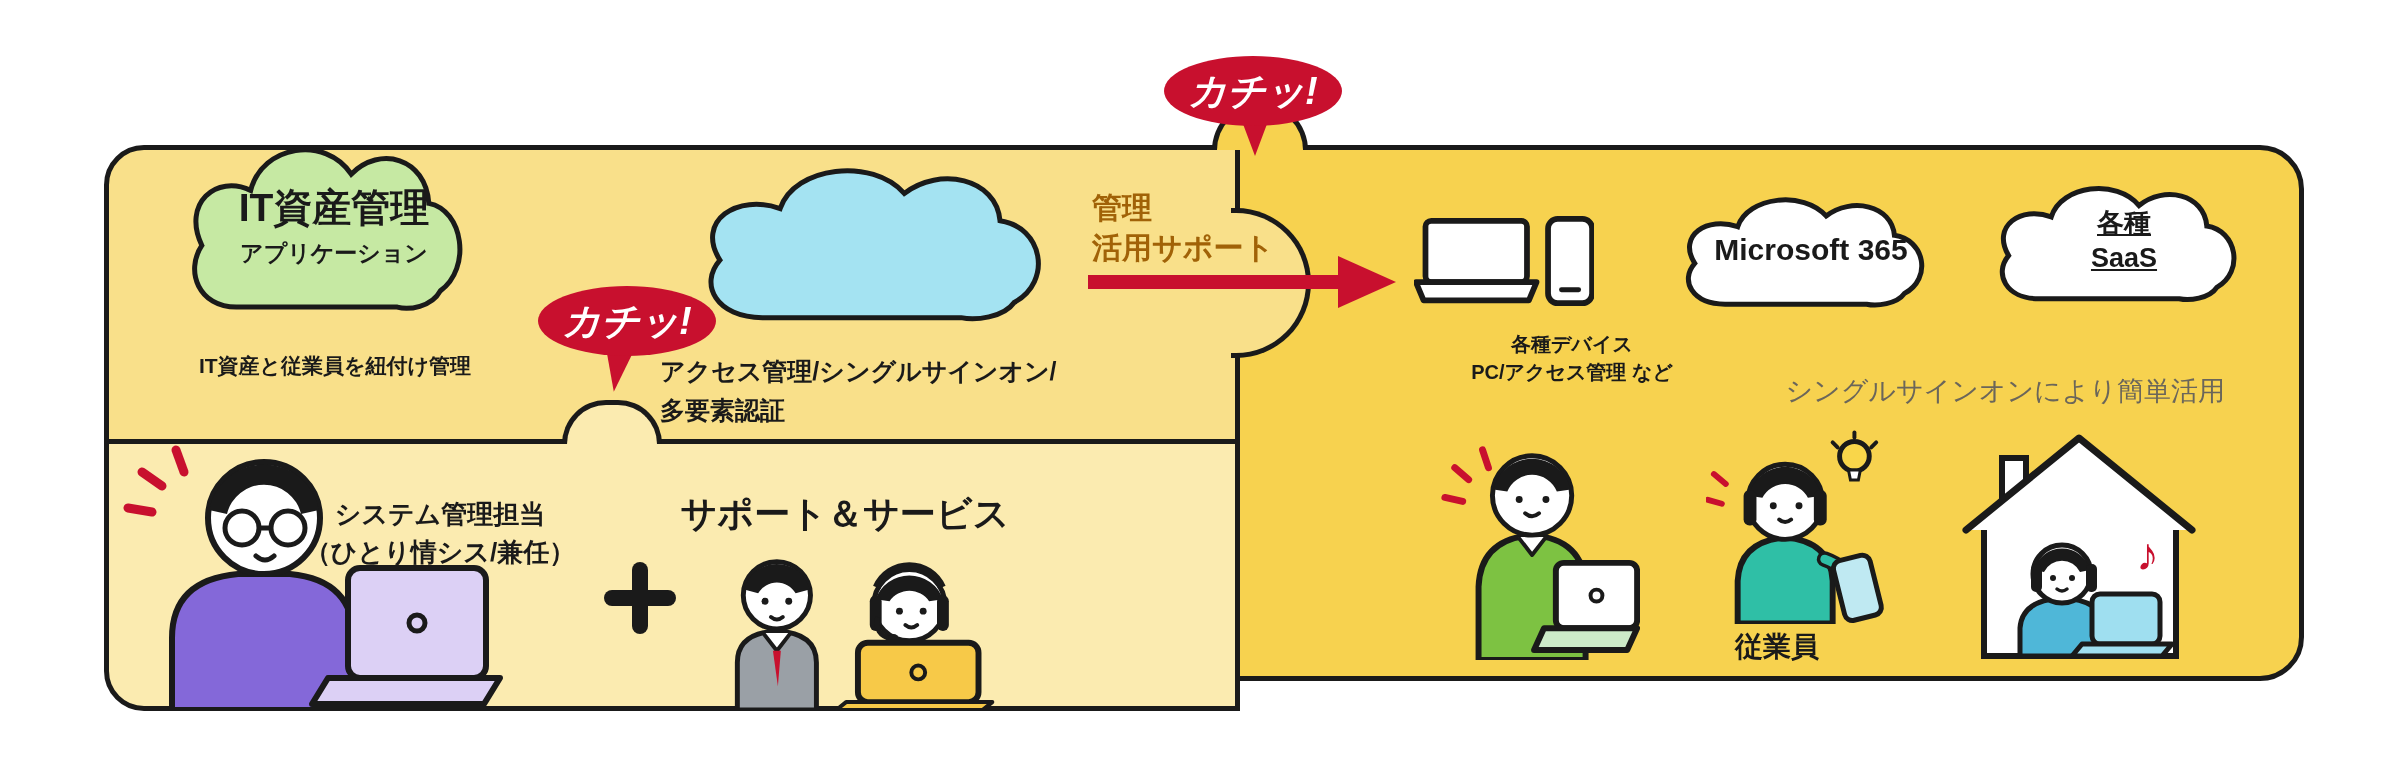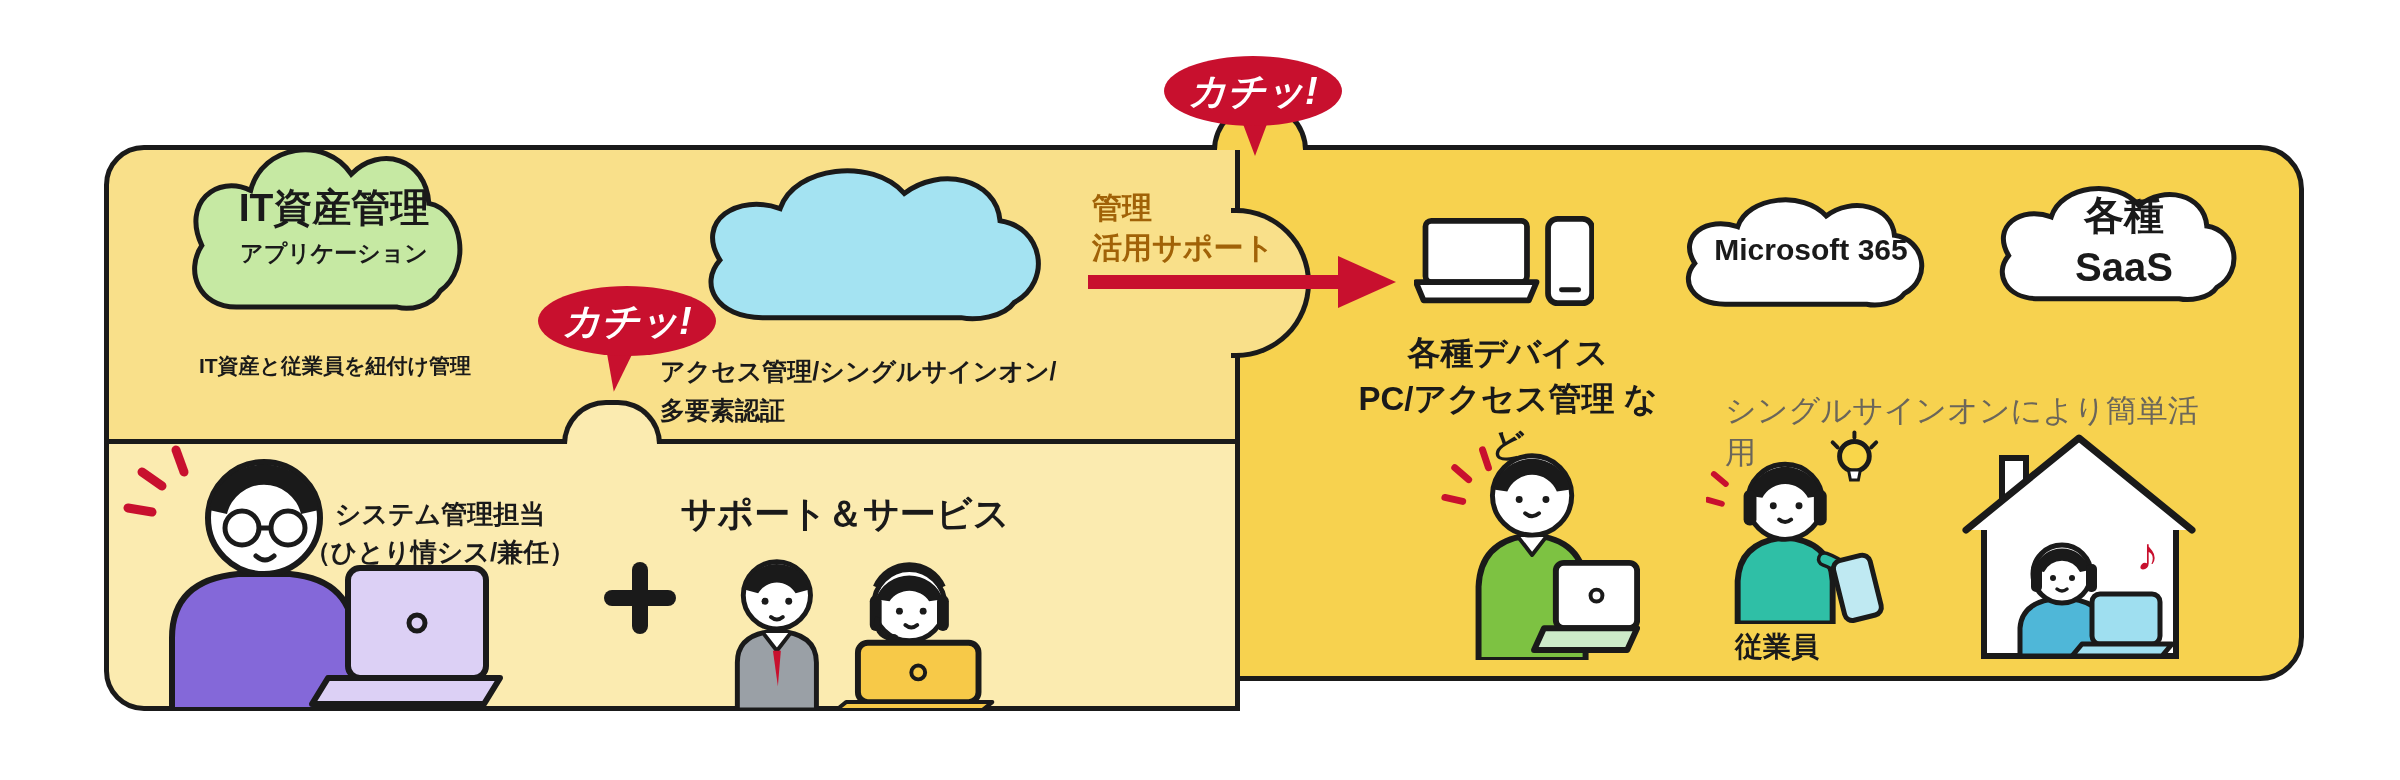--- a/index.html
+++ b/index.html
@@ -27,30 +27,30 @@
   .cloud-sub { margin-top:3px; }
   #asset-cloud    { left:176px;  top:132px; width:316px; height:214px; }
   #security-cloud { left:688px;  top:154px; width:390px; height:200px; }
   #m365-cloud     { left:1672px; top:188px; width:278px; height:142px; }
   #saas-cloud     { left:1986px; top:176px; width:276px; height:150px; }
   #asset-cloud    .cloud-title { font-size:39px; }
   #asset-cloud    .cloud-sub   { font-size:23px; }
   #security-cloud .cloud-title { font-size:34px; }
   #security-cloud .cloud-sub   { font-size:23px; }
   #m365-cloud     .cloud-title { font-size:30px; }
-  #saas-cloud     .cloud-title { font-size:40px; line-height:1.3; }
+  #saas-cloud     .cloud-title { font-size:27px; line-height:1.3;text-decoration:underline; }
 
   
   .txt { position:absolute; z-index:5; color:#1a1a1a; }
   #asset-caption    { left:140px;  top:352px; width:390px; font-size:21px; font-weight:bold; text-align:center; }
   #security-caption { left:660px;  top:352px; width:460px; font-size:25px; font-weight:bold; line-height:1.55; }
   #admin-label      { left:285px;  top:496px; width:310px; font-size:26px; font-weight:bold; text-align:center; line-height:1.45; }
   #support-title    { left:670px;  top:490px; width:350px; font-size:36px; font-weight:bold; text-align:center; }
-  #devices-caption  { left:1358px; top:330px; width:300px; font-size:33px; font-weight:bold; text-align:center; line-height:1.4; }
-  #sso-caption      { left:1725px; top:390px; width:500px; font-size:31px; color:#6B665A; text-align:left; }
+  #devices-caption  { left:1422px; top:330px; width:300px; font-size:20px; font-weight:bold; text-align:center; line-height:1.4; }
+  #sso-caption      { left:1725px; top:373px; width:500px; font-size:27px; color:#6B665A; text-align:right; }
   #employees-label  { left:1627px; top:628px; width:300px; font-size:28px; font-weight:bold; text-align:center; }
   #mgmt-label       { left:1092px; top:188px; font-size:30px; font-weight:bold; color:#a16207; line-height:1.32; z-index:7; }
 
   
   #plus-icon { position:absolute; left:604px; top:562px; width:72px; height:72px; z-index:5; }
   #plus-icon .bar { position:absolute; background:#1a1a1a; border-radius:8px; }
   #plus-icon .v { left:28px; top:0; width:16px; height:72px; }
   #plus-icon .h { left:0; top:28px; width:72px; height:16px; }
 
   

